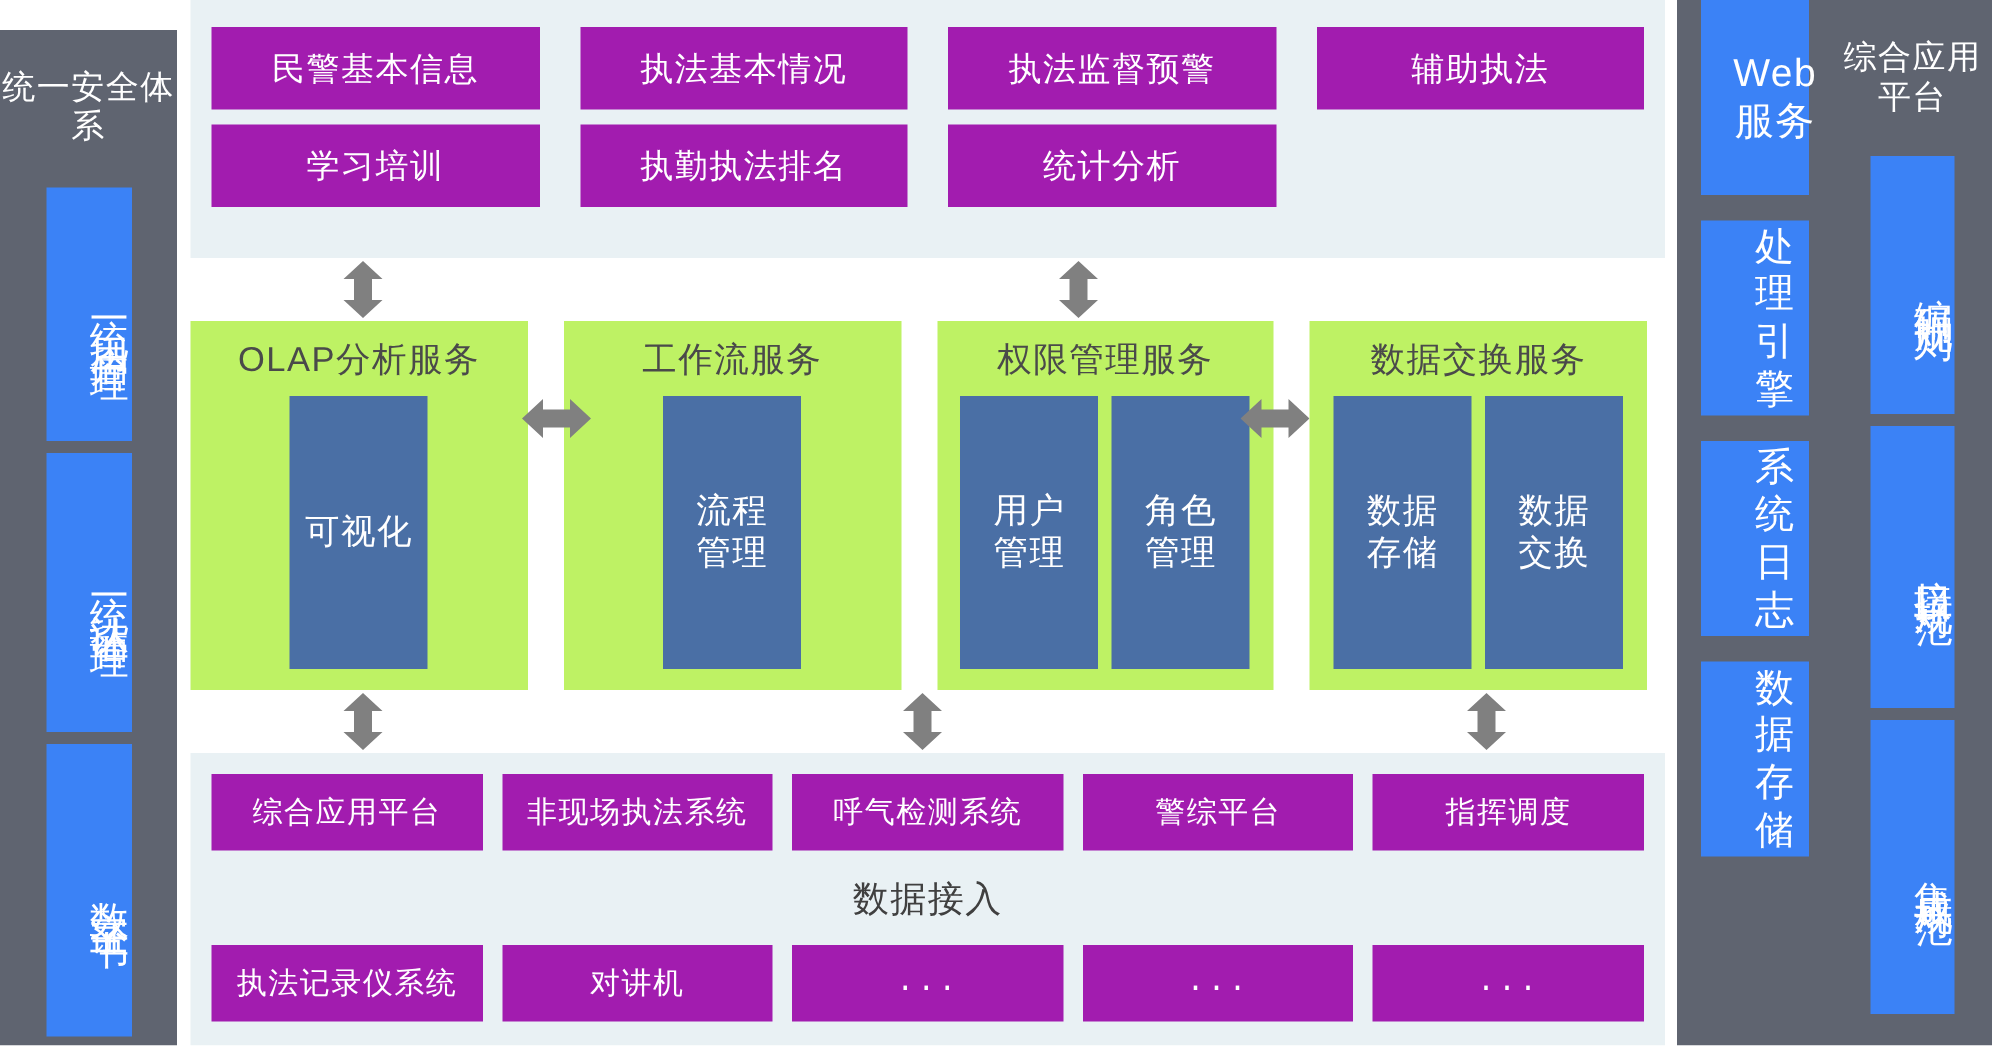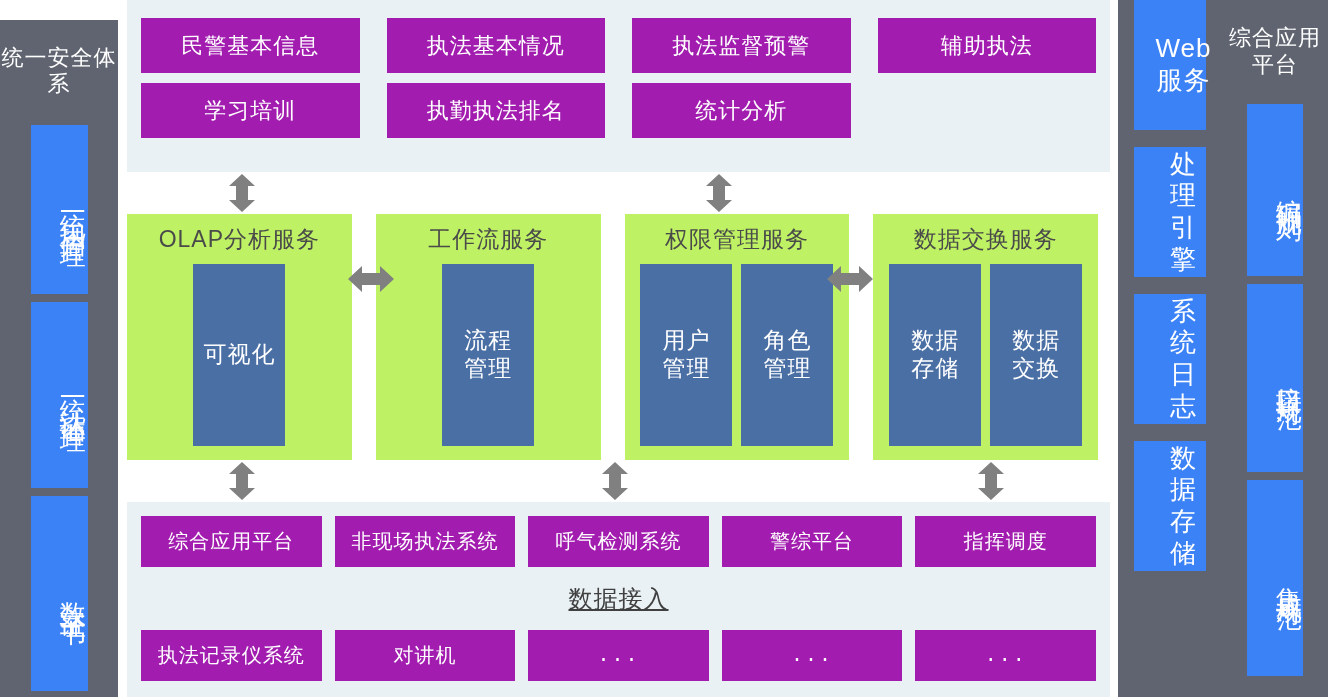--- a/index.html
+++ b/index.html
@@ -188,21 +188,20 @@
     gap: 0 13px;
     font-family: Liberation Mono, monospace;
   }
   .data-row .tealbox { height: 51px; font-size: 20px; }
   .data-caption {
     text-align: center;
     color: #404040;
     font-size: 24px;
     letter-spacing: 1px;
     padding: 6px 0 5px 0;
-    text-decoration: underline;
   }
   .dots { letter-spacing: 2px; }
 </style>
 </head>
 <body>
 
 <div class="diagram">
 
   <div class="rail rail-left">
     <div class="rail-title">统一安全体系</div>

